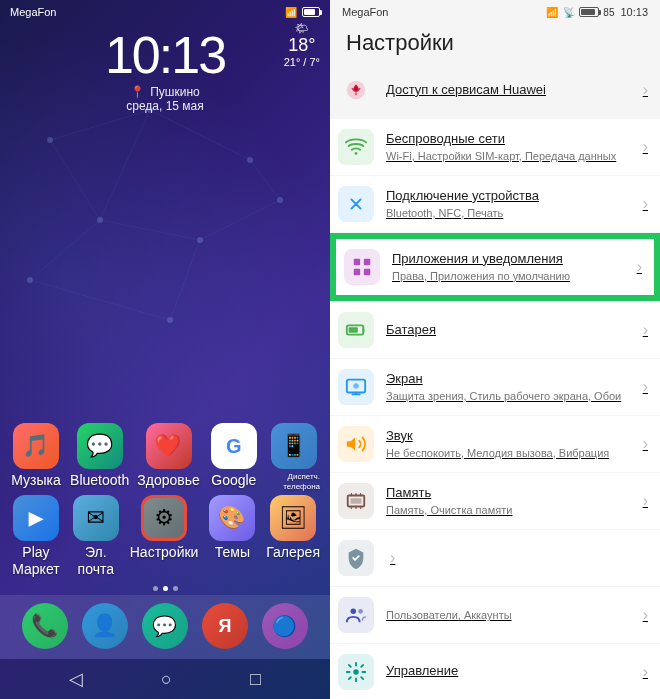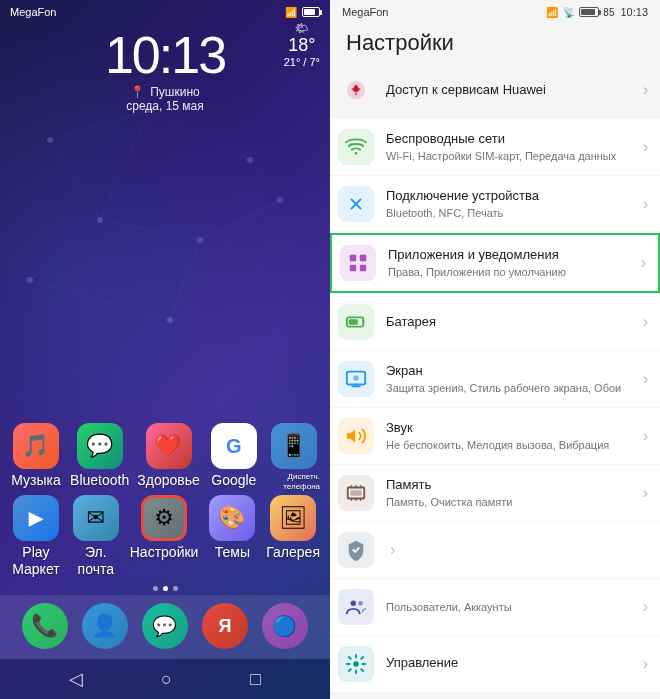--- a/index.html
+++ b/index.html
@@ -313,24 +313,25 @@
     }
 
     .settings-item {
       display: flex;
       align-items: center;
       padding: 10px 12px 10px 8px;
       background: white;
       margin-bottom: 1px;
       cursor: pointer;
       position: relative;
+      text-decoration: underline;
     }
 
     .settings-item.highlighted {
-      border: 2px solid #22c55e;
+      border: 6px solid #22c55e;
       background: white;
     }
 
     .settings-item.huawei-access {
       background: #f5f5f5;
     }
 
     .settings-icon-wrap {
       width: 36px;
       height: 36px;

